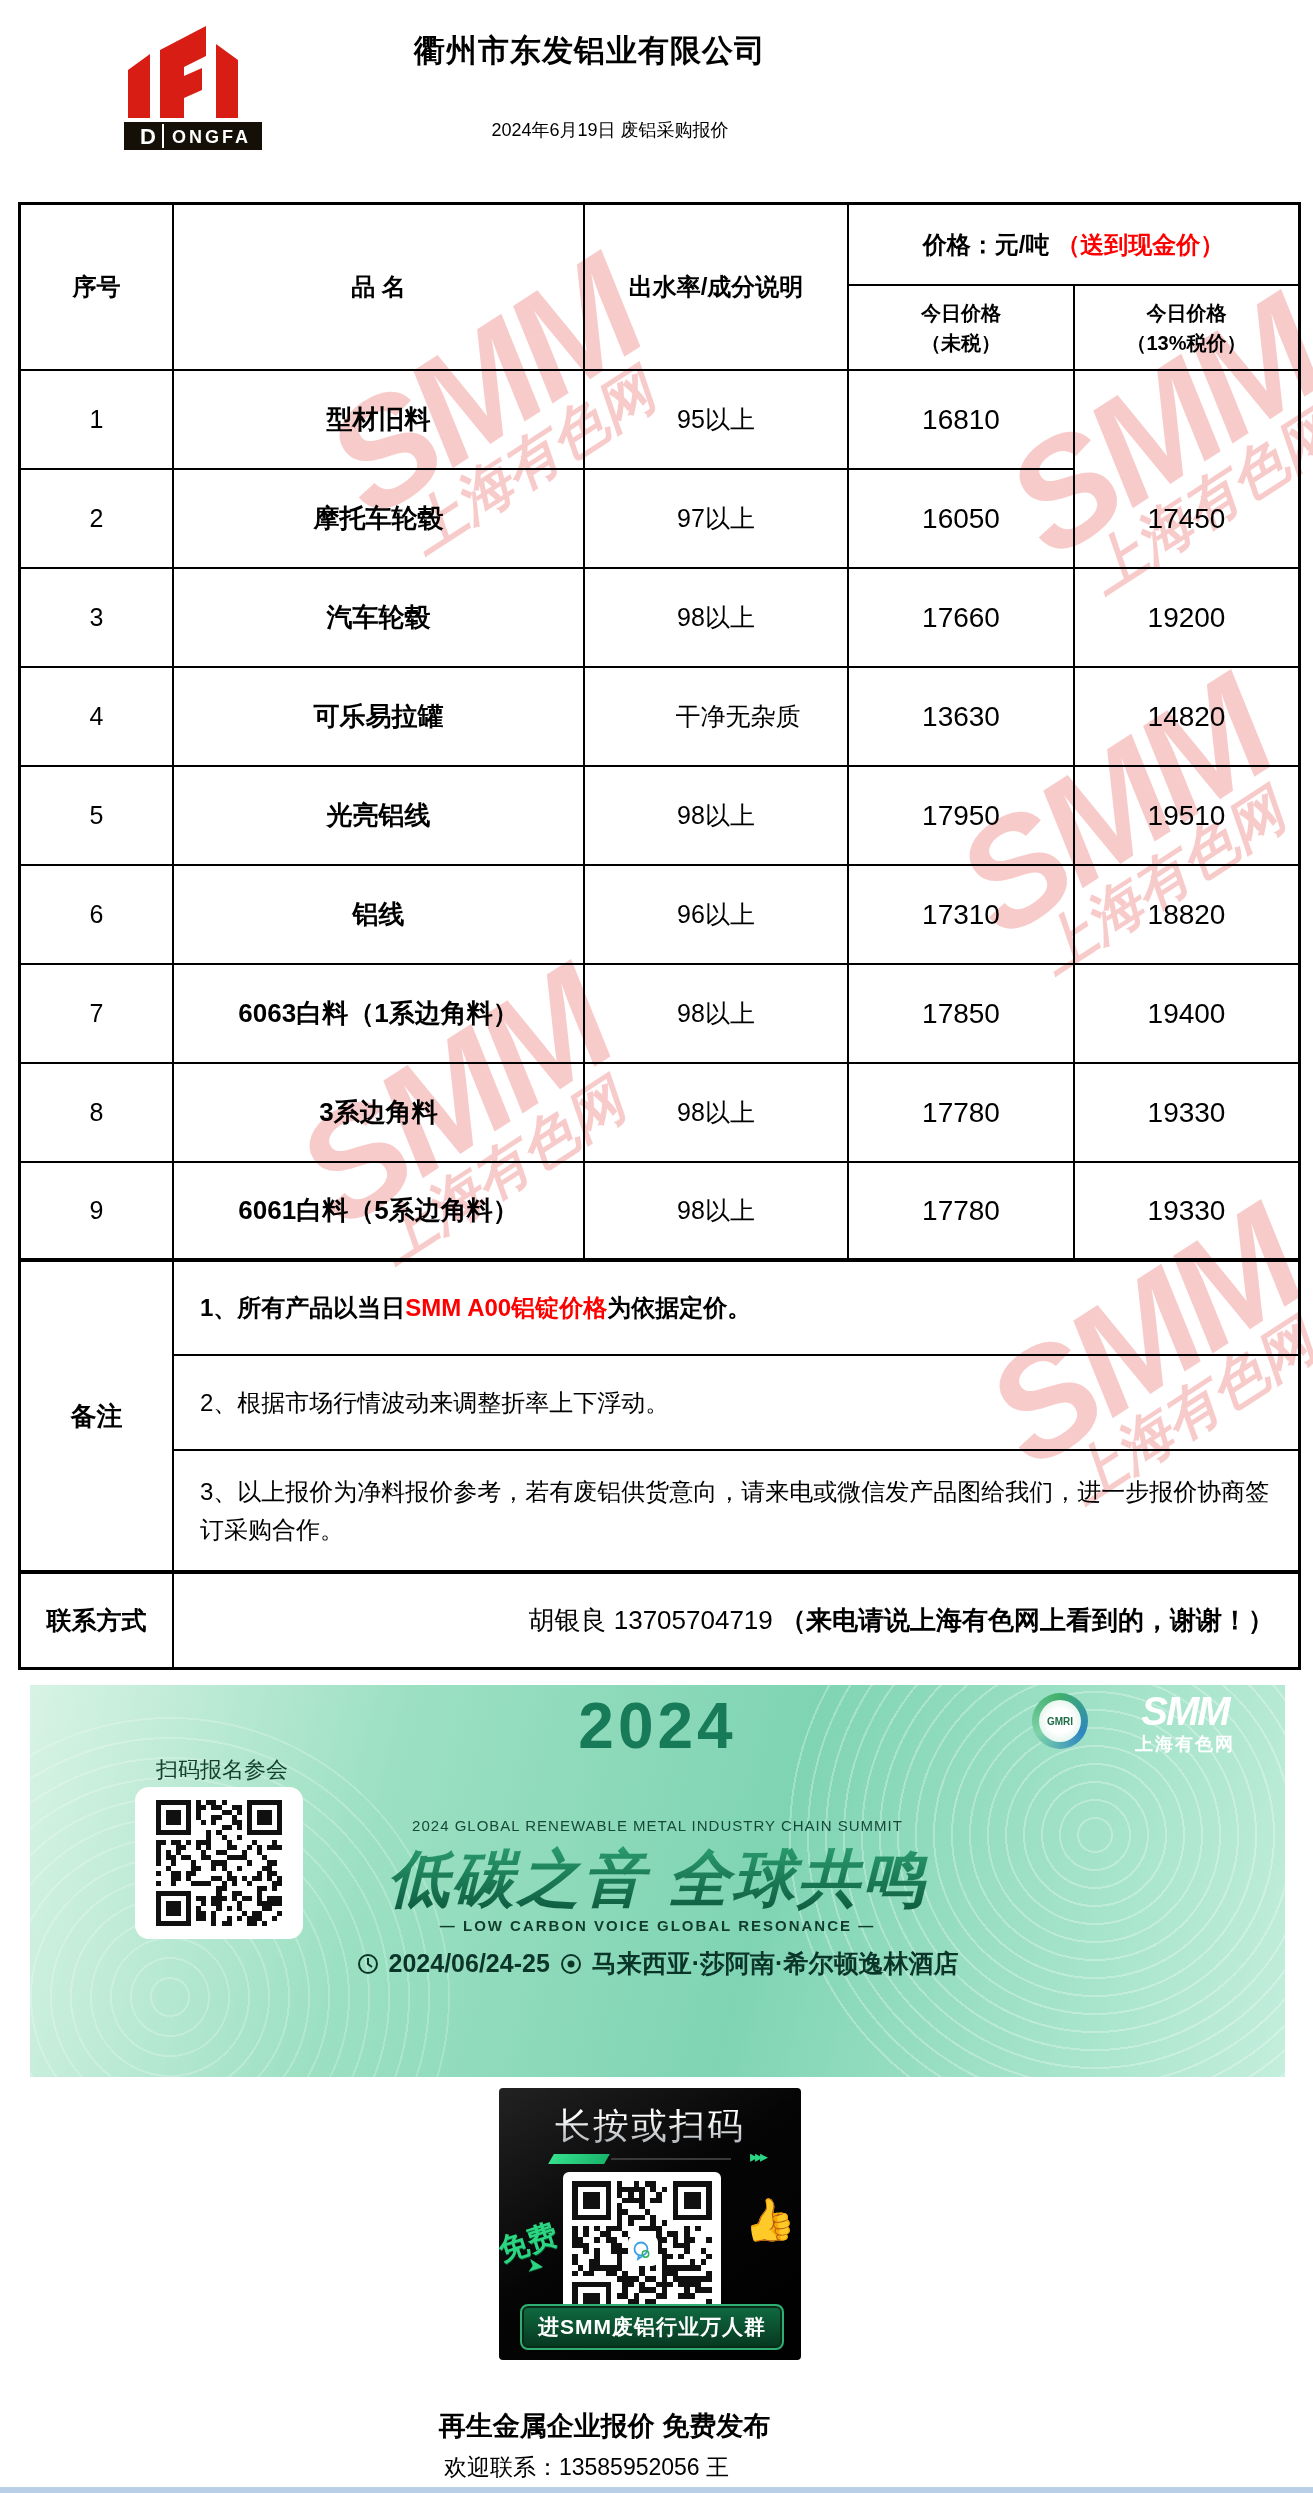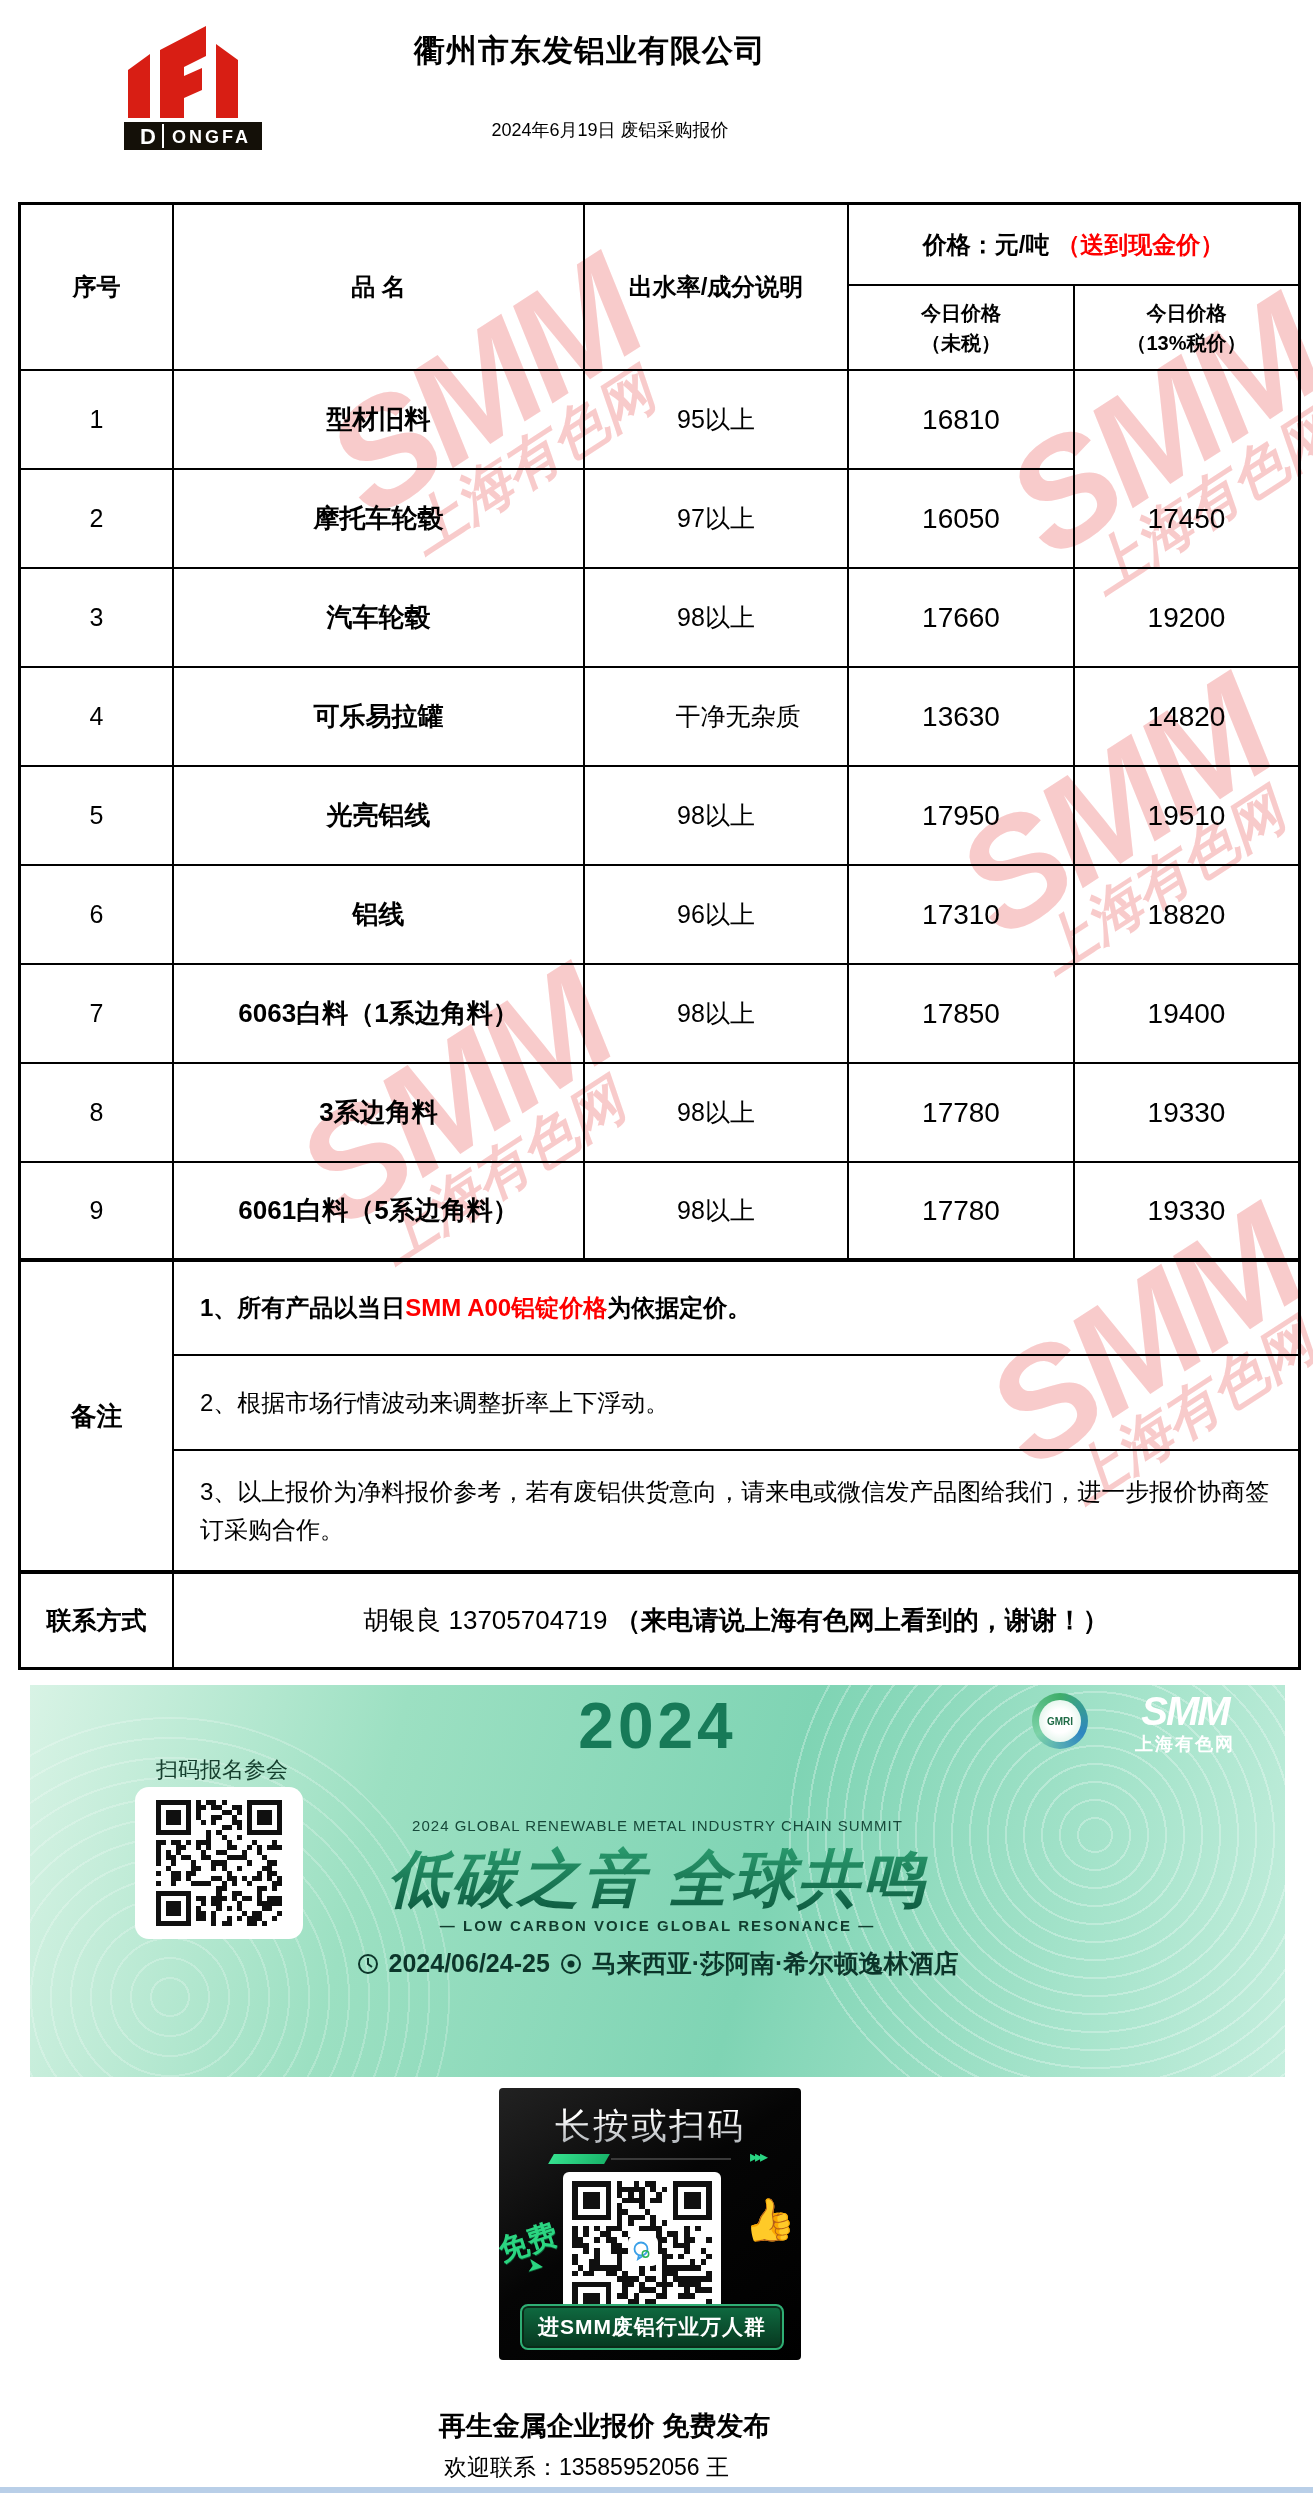--- a/index.html
+++ b/index.html
@@ -49,21 +49,21 @@
   .d-name{font-size:26px;font-weight:900;}
   .d-spec{font-size:25px;}
   .d-price{font-size:28px;}
   .n-label{grid-column:1;grid-row:12/15;font-size:26px;font-weight:900;border-bottom:4px solid #000;}
   .note{grid-column:2/6;justify-content:flex-start;text-align:left;
         padding:0 26px;font-size:24px;line-height:1.55;border-right:none;}
   .note1{grid-row:12;font-weight:900;}
   .note2{grid-row:13;}
   .note3{grid-row:14;border-bottom:4px solid #000;}
   .c-label{grid-column:1;grid-row:15;font-size:25px;font-weight:900;border-bottom:none;}
-  .c-value{grid-column:2/6;grid-row:15;justify-content:center;text-align:left;
+  .c-value{grid-column:2/6;grid-row:15;justify-content:flex-end;text-align:left;
            padding:0 24px;font-size:26px;border-right:none;border-bottom:none;}
   .c-value b{font-weight:900;}
 
   
   .banner{left:30px;top:1685px;width:1255px;height:392px;overflow:hidden;z-index:3;
           background:linear-gradient(105deg,#d8f3e5 0%,#9ce0c2 28%,#7fd4b4 58%,#a9e5cd 85%,#c4eedd 100%);}
   .banner::before{content:"";position:absolute;right:-120px;top:-160px;width:620px;height:620px;border-radius:50%;
           background:repeating-radial-gradient(circle,transparent 0 16px,rgba(255,255,255,.28) 16px 18px);}
   .banner::after{content:"";position:absolute;left:-140px;bottom:-200px;width:560px;height:560px;border-radius:50%;
           background:repeating-radial-gradient(circle,transparent 0 18px,rgba(255,255,255,.22) 18px 20px);}

